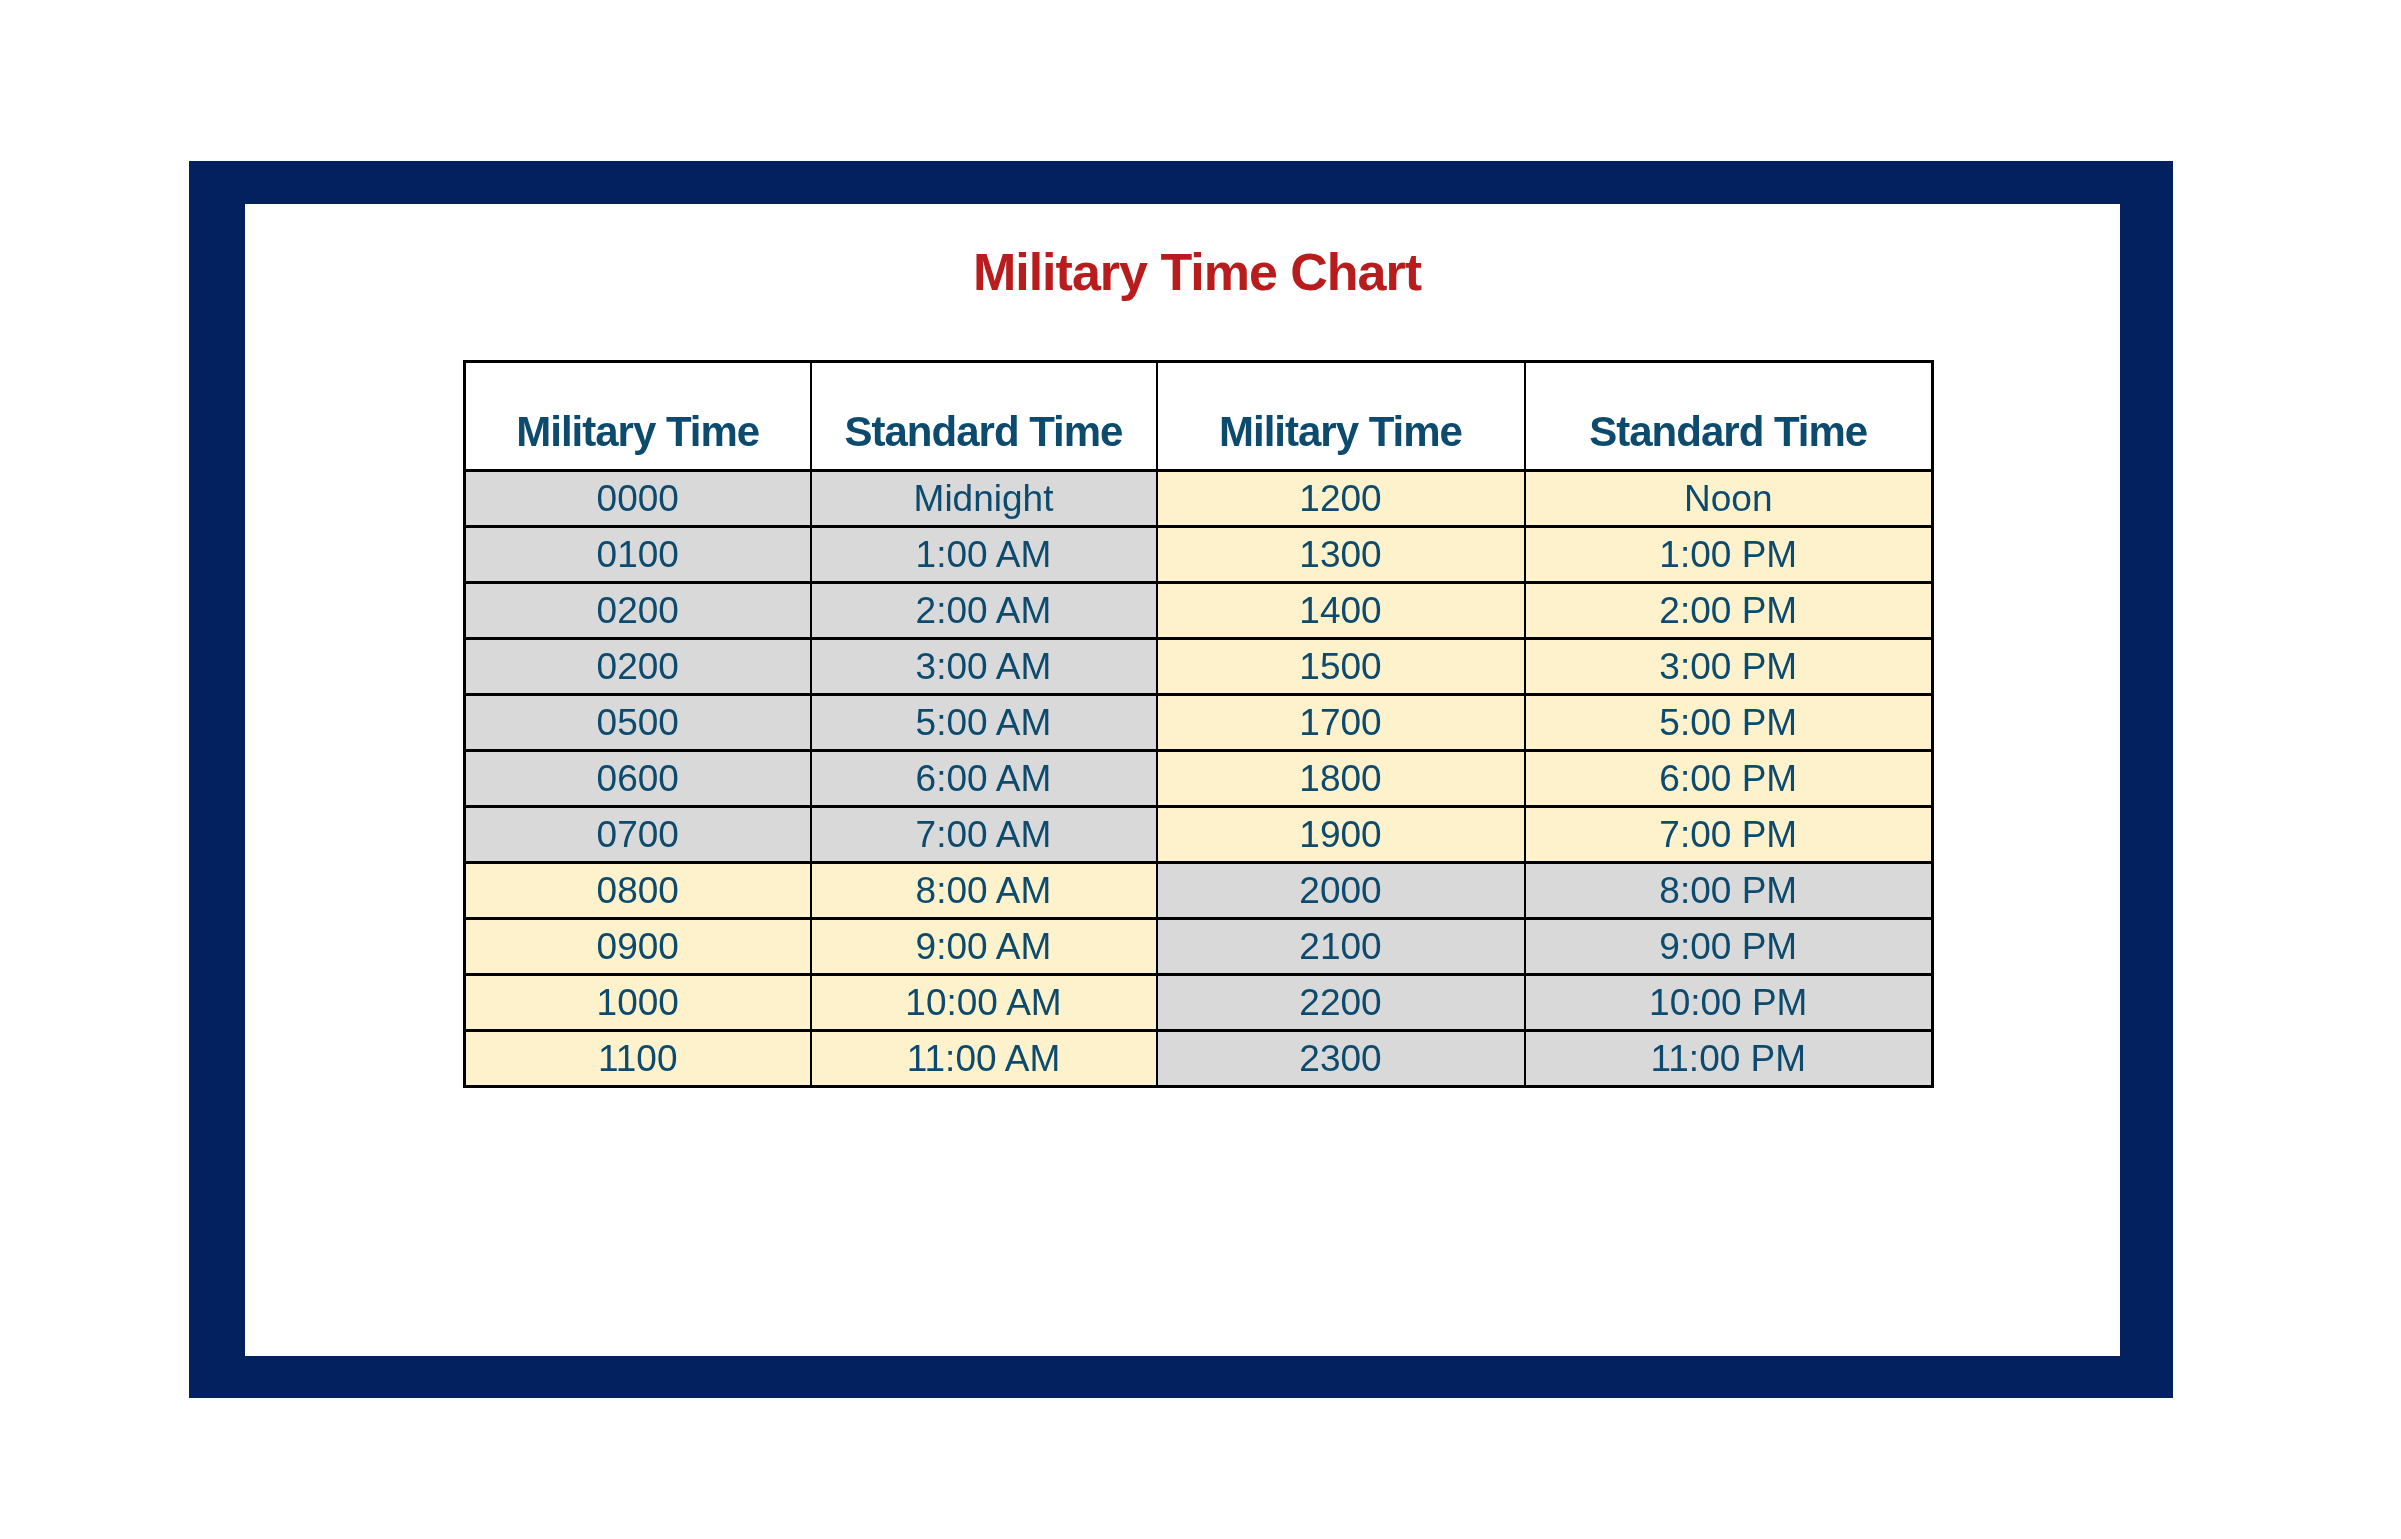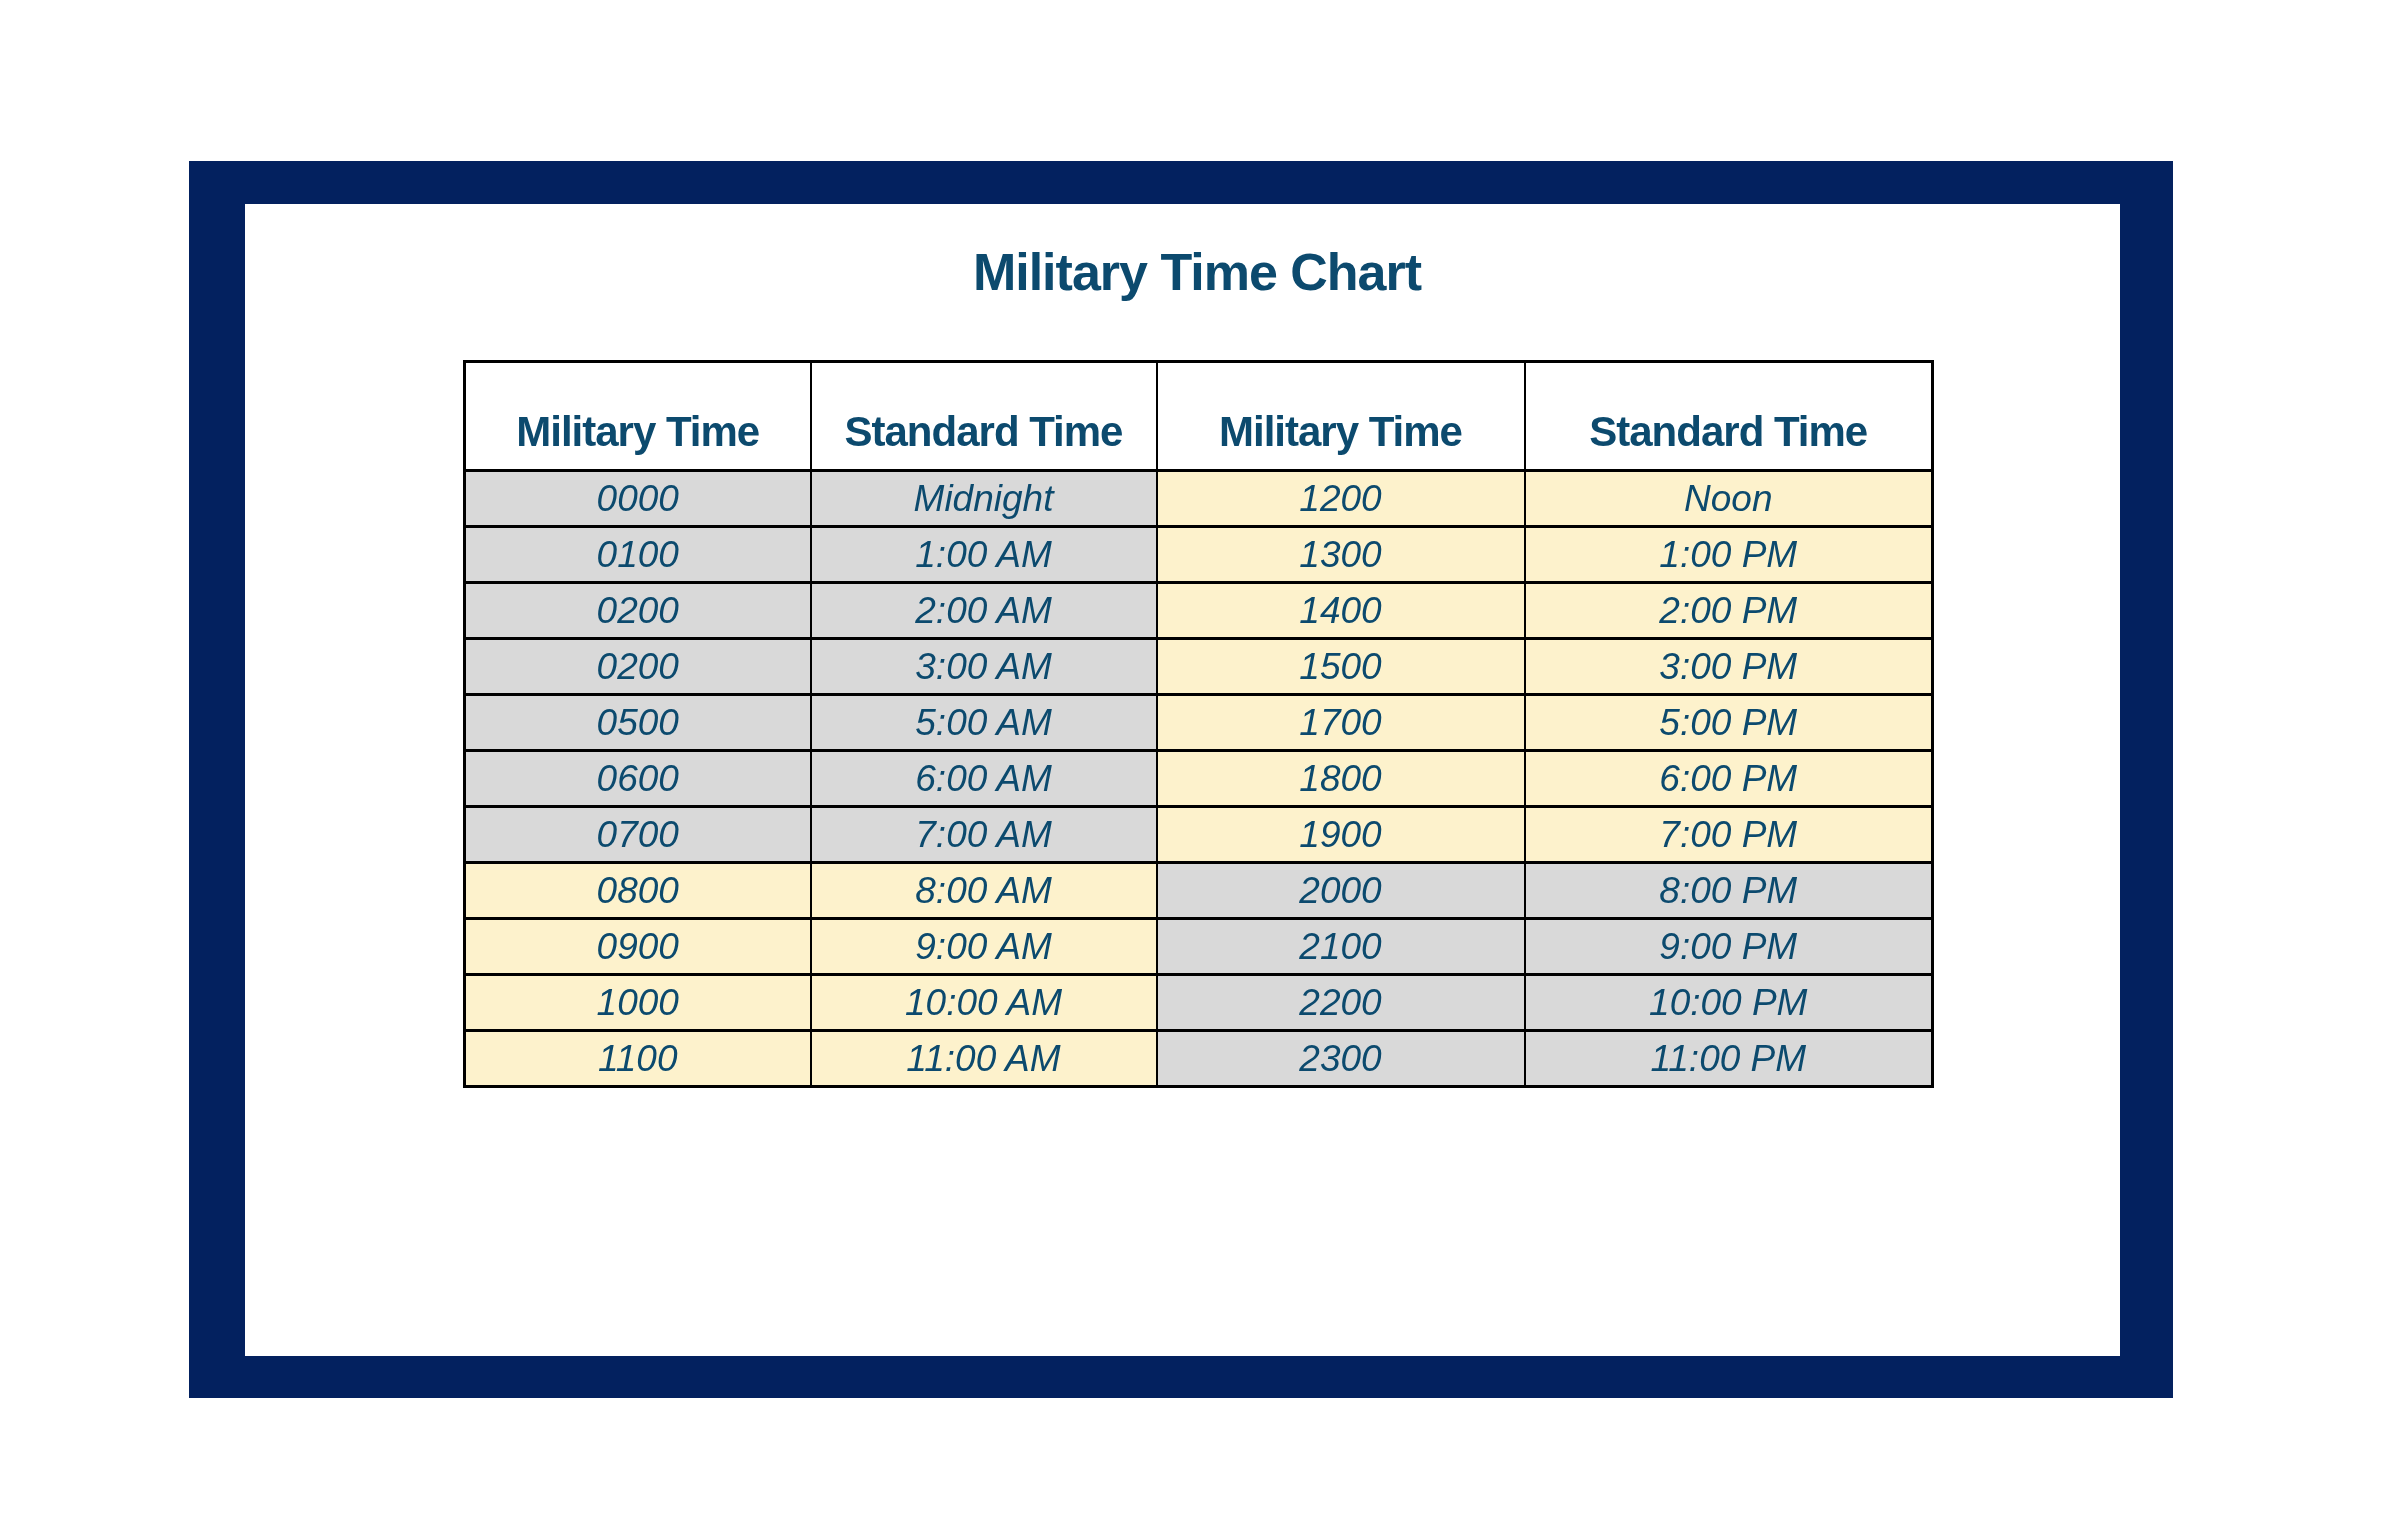--- a/index.html
+++ b/index.html
@@ -28,21 +28,21 @@
     background: #ffffff;
   }
   #title {
     position: absolute;
     left: 463px;
     top: 242px;
     width: 1468px;
     text-align: center;
     font-size: 52px;
     font-weight: bold;
-    color: #0c4a6e;
+    color: #b91c1c;
     letter-spacing: -1px;
   }
   #time-table {
     position: absolute;
     left: 463px;
     top: 360px;
     width: 1468px;
     border-collapse: collapse;
     table-layout: fixed;
     border: 3.8px solid #000000;
@@ -63,21 +63,20 @@
     padding-bottom: 13.4px;
     font-size: 42px;
     font-weight: bold;
     letter-spacing: -1px;
   }
   #time-table td {
     height: 51px;
     vertical-align: middle;
     font-size: 37px;
     font-weight: normal;
-    font-style: italic;
   }
   .gray  { background: #d9d9d9; }
   .cream { background: #fdf2cc; }
 </style>
 </head>
 <body>
 
 <div id="page">
   <div id="frame"></div>
 

